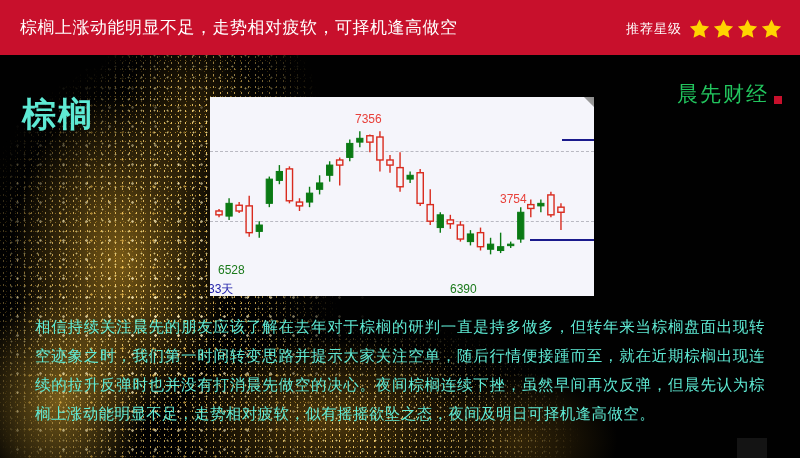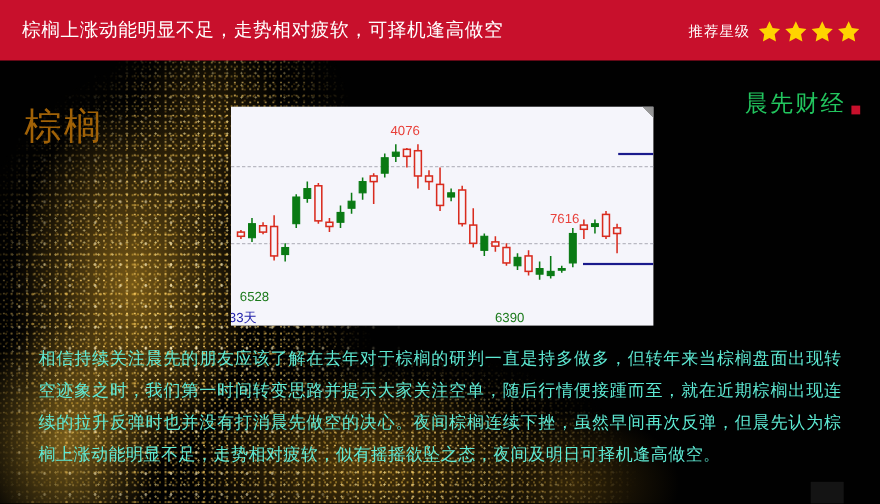--- a/index.html
+++ b/index.html
@@ -47,21 +47,21 @@
   
   .header{position:absolute;left:0;top:0;width:800px;height:55px;background:#c8102c;}
   .header-title{position:absolute;left:20px;top:0;height:64px;line-height:55px;
       color:#ffffff;font-size:17px;letter-spacing:0.5px;font-weight:400;white-space:nowrap;}
   .rating-wrap{position:absolute;right:18px;top:0;height:57px;display:flex;align-items:center;gap:7px;}
   .rating-label{color:#ffffff;font-size:13px;letter-spacing:1px;white-space:nowrap;}
   .stars{display:flex;gap:3px;}
   .star{width:21px;height:21px;display:block;}
 
   
-  .brand-left{position:absolute;left:22px;top:92px;color:#a16207;font-size:34px;letter-spacing:2px;font-weight:400;}
+  .brand-left{position:absolute;left:22px;top:92px;color:#5eead4;font-size:34px;letter-spacing:2px;font-weight:700;}
   .brand-right{position:absolute;right:18px;top:80px;display:flex;align-items:flex-end;gap:5px;}
   .brand-right-text{color:#22c55e;font-size:21px;letter-spacing:2px;}
   .brand-dot{width:8px;height:8px;background:#c8102c;margin-bottom:4px;}
 
   
   .chart{position:absolute;left:210px;top:97px;width:384px;height:199px;background:#f5f5fb;overflow:hidden;}
   .chart-corner{position:absolute;right:0;top:0;width:11px;height:11px;
       background:linear-gradient(225deg,#8c8c8c 0%, #9a9a9a 45%, rgba(245,245,251,0) 46%);}
   .gridline{position:absolute;left:0;width:384px;height:0;border-top:1px dashed #b9b9c2;}
   .blueline{position:absolute;height:0;border-top:2px solid #1a1a8c;}
@@ -253,23 +253,23 @@
           <line x1="340.9142857142857" x2="340.9142857142857" y1="94.86238532110092" y2="120.36697247706422" stroke="#d92b1e" stroke-width="1.4"></line>
           <rect x="337.79657142857144" y="97.92293577981651" width="6.235428571428571" height="19.893577981651376" fill="#f5f5fb" stroke="#d92b1e" stroke-width="1.4"></rect>
         </g>
         <g>
           <line x1="350.9714285714286" x2="350.9714285714286" y1="106.3394495412844" y2="133.1192660550459" stroke="#d92b1e" stroke-width="1.4"></line>
           <rect x="347.8537142857143" y="110.1651376146789" width="6.235428571428571" height="5.10091743119267" fill="#f5f5fb" stroke="#d92b1e" stroke-width="1.4"></rect>
         </g>
       </svg>
     <div class="blueline" style="left:352px;top:42px;width:32px;"></div>
     <div class="blueline" style="left:320px;top:142px;width:64px;"></div>
-    <div class="c-label red" style="left:145px;top:15px;">4076</div>
+    <div class="c-label red" style="left:145px;top:15px;">7356</div>
     <div class="c-label green" style="left:8px;top:166px;">6528</div>
     <div class="c-label green" style="left:240px;top:185px;">6390</div>
-    <div class="c-label red" style="left:290px;top:95px;">7616</div>
+    <div class="c-label red" style="left:290px;top:95px;">3754</div>
     <div class="c-label blue" style="left:-2px;top:184px;">33天</div>
     <div class="chart-corner"></div>
   </div>
 
   <div class="body-text">相信持续关注晨先的朋友应该了解在去年对于棕榈的研判一直是持多做多，但转年来当棕榈盘面出现转空迹象之时，我们第一时间转变思路并提示大家关注空单，随后行情便接踵而至，就在近期棕榈出现连续的拉升反弹时也并没有打消晨先做空的决心。夜间棕榈连续下挫，虽然早间再次反弹，但晨先认为棕榈上涨动能明显不足，走势相对疲软，似有摇摇欲坠之态，夜间及明日可择机逢高做空。</div>
   <div class="corner-block"></div>
 </div>
 
 </body></html>

